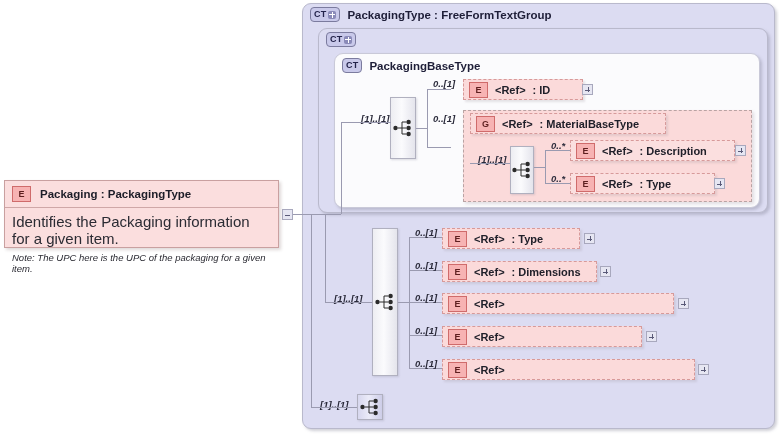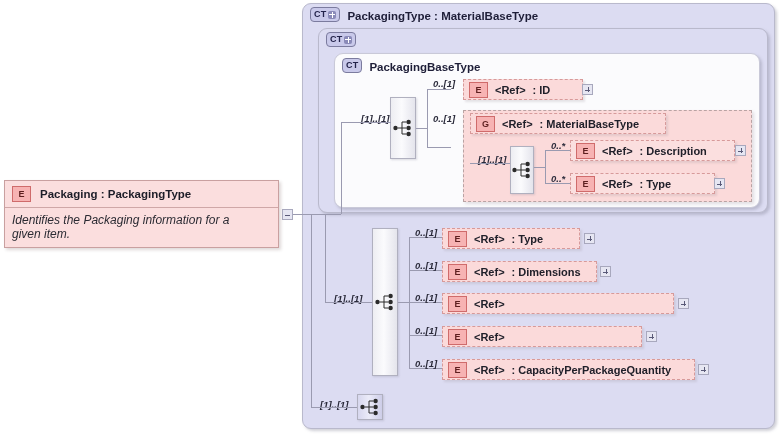--- a/index.html
+++ b/index.html
@@ -22,21 +22,21 @@
     box-shadow:2px 2px 3px rgba(120,120,140,.35);
     box-sizing:border-box;
   }
   .ctbox.lvl2{background:#dcdcf2;}
   .ctbox.lvl3{background:#dcdcf2;}
   .ctbox.white{background:#fbfbfd;border:1px solid #c9c9d8;}
 
   .cthead{
     position:absolute;
     display:flex;
-    align-items:flex-end;
+    align-items:center;
     gap:7px;
     white-space:nowrap;
   }
   .ctbadge{
     display:inline-flex;
     align-items:center;
     justify-content:center;
     height:13px;
     padding:0 3px;
     border:1px solid #7b7b9e;
@@ -152,38 +152,38 @@
     background:#fbdede;
     box-shadow:2px 2px 3px rgba(150,130,130,.3);
   }
   .docbox .dhead{
     display:flex;align-items:center;gap:9px;
     padding:5px 7px 5px 7px;
     border-bottom:1px solid #cfa7a7;
   }
   .docbox .dhead .t{font-size:11.5px;font-weight:bold;color:#1d1d28;text-align:center;}
   .docbox .dline{
-    font-size:12px;font-style:italic;color:#2b2b33;
+    font-size:15px;color:#2b2b33;
     padding:5px 23px 2px 7px;
   }
   .docbox .dline2{
     font-size:9.5px;font-style:italic;color:#2b2b33;
     padding:3px 7px 6px 7px;
   }
 </style>
 </head>
 <body>
 
 <div class="ctbox lvl1" style="left:302px;top:3px;width:473px;height:426px;"></div>
 <div class="cthead" style="left:310px;top:7px;">
   <span class="ctbadge">
     <span>CT</span>
       <i class="plus"></i>
   </span>
-  <span class="cttitle">PackagingType : MaterialBaseType</span>
+  <span class="cttitle">PackagingType : FreeFormTextGroup</span>
 </div>
 
 <div class="ctbox lvl2" style="left:318px;top:28px;width:450px;height:185px;"></div>
 <div class="cthead" style="left:326px;top:32px;">
   <span class="ctbadge">
     <span>CT</span>
       <i class="plus"></i>
   </span>
 </div>
 
@@ -324,21 +324,20 @@
   <span class="ebadge">E</span>
   <span class="reflbl">&lt;Ref&gt;</span>
 </div>
 <div class="expand" style="left:646px;top:331px;"></div>
 
 <div class="ln lnh" style="left:409px;top:368px;width:33px;"></div>
 <div class="card" style="left:415px;top:358px;">0..[1]</div>
 <div class="refbox" style="left:442px;top:359px;width:253px;">
   <span class="ebadge">E</span>
   <span class="reflbl">&lt;Ref&gt;</span>
-  <span class="refname"><span>:</span>&nbsp;<span>CapacityPerPackageQuantity</span></span>
 </div>
 <div class="expand" style="left:698px;top:364px;"></div>
 
 <div class="seq lav" style="left:357px;top:394px;width:26px;height:26px;">
   <svg width="20" height="18" viewBox="0 0 20 18">
     <circle cx="2.5" cy="9" r="2.2" fill="#2b2b2b"></circle>
     <line x1="4.5" y1="9" x2="9" y2="9" stroke="#2b2b2b" stroke-width="1"></line>
     <line x1="9" y1="3" x2="9" y2="15" stroke="#2b2b2b" stroke-width="1"></line>
     <line x1="9" y1="3" x2="13.5" y2="3" stroke="#2b2b2b" stroke-width="1"></line>
     <line x1="9" y1="9" x2="13.5" y2="9" stroke="#2b2b2b" stroke-width="1"></line>
@@ -353,14 +352,15 @@
 <div class="ln lnv" style="left:311px;top:214px;height:193px;"></div>
 
 <div class="ln lnh" style="left:293px;top:214px;width:48px;"></div>
 
 <div class="docbox" style="left:4px;top:180px;width:275px;height:68px;">
   <div class="dhead">
     <span class="ebadge">E</span>
     <span class="t">Packaging : PackagingType</span>
   </div>
   <div class="dline">Identifies the Packaging information for a given item.</div>
+  <div class="dline2">Note: The UPC here is the UPC of the packaging for a given item.</div>
 </div>
 <div class="collapse" style="left:282px;top:209px;"></div>
 
 </body></html>

